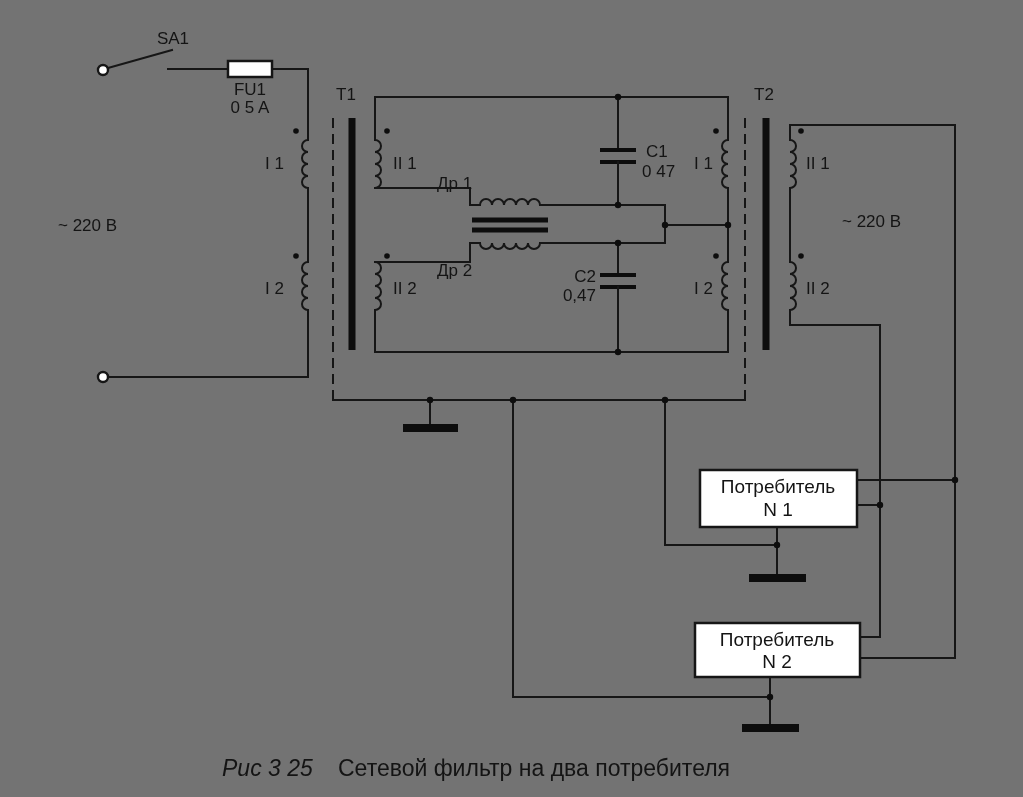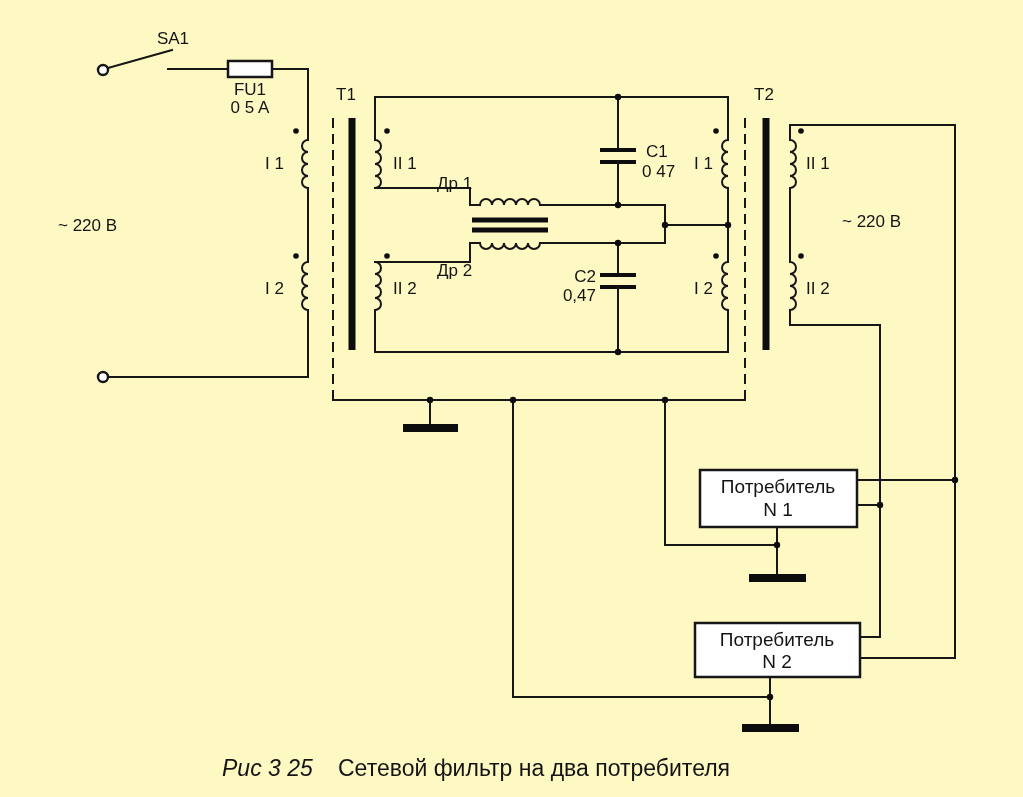--- a/index.html
+++ b/index.html
@@ -1,16 +1,16 @@
 <!DOCTYPE html>
 <html><head>
 <meta charset="utf-8">
 <style>
   html,body{margin:0;padding:0;background:#ffffff;}
-  .page{position:relative;width:1023px;height:797px;background:#fef9c3;
+  .page{position:relative;width:1023px;height:797px;background:#737373;
         font-family:"Liberation Sans",sans-serif;overflow:hidden;}
   svg{display:block;}
   .w{stroke:#161616;stroke-width:2;fill:none;stroke-linecap:square;}
   .coil{stroke:#161616;stroke-width:2;fill:none;}
   .core{stroke:#0d0d0d;stroke-width:7;fill:none;}
   .corebar{stroke:#0d0d0d;stroke-width:5;fill:none;}
   .dash{stroke:#161616;stroke-width:2;fill:none;stroke-dasharray:10 6;}
   .plate{stroke:#0d0d0d;stroke-width:4;fill:none;}
   .gbar{stroke:#0d0d0d;stroke-width:8;fill:none;}
   .jdot{fill:#0d0d0d;stroke:none;}

